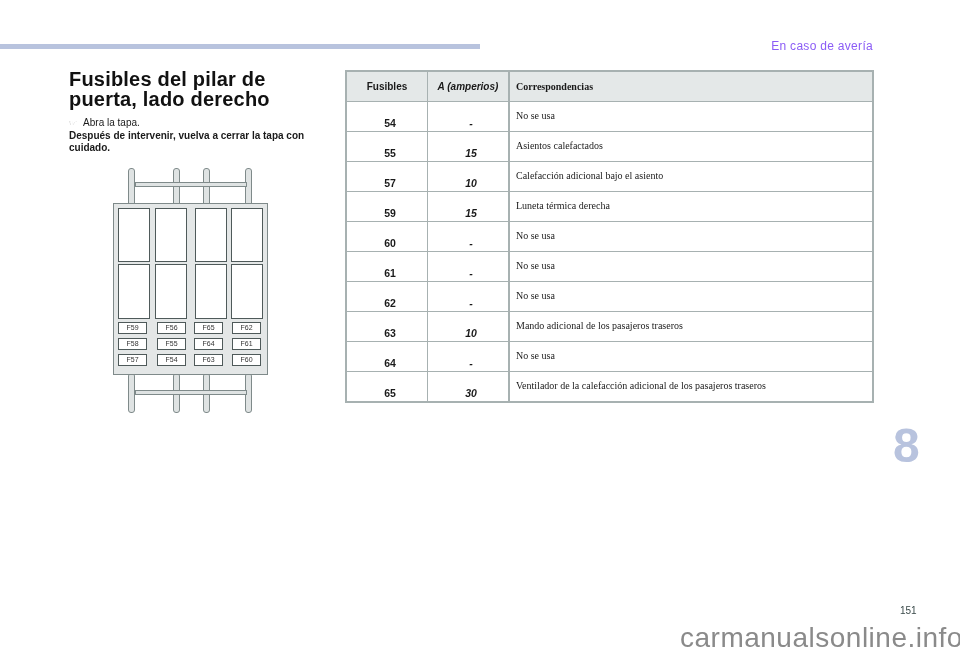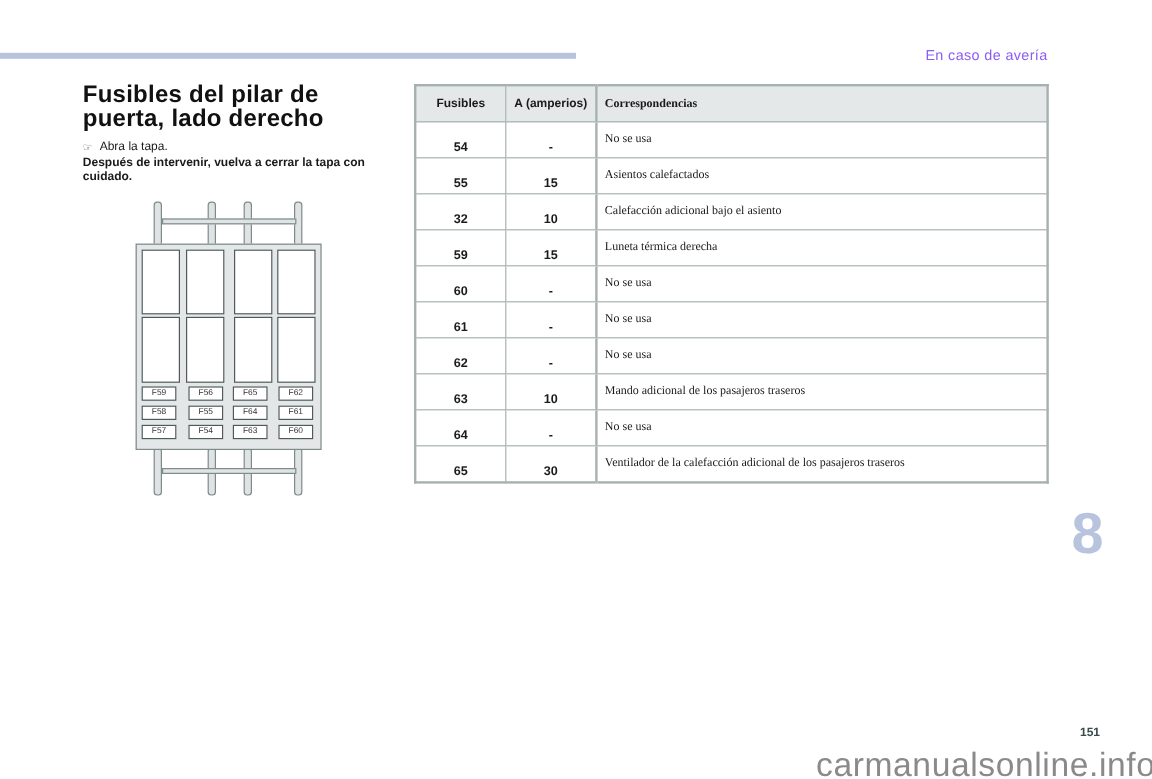--- a/index.html
+++ b/index.html
@@ -50,33 +50,33 @@
     border-collapse: collapse; font-size: 10px;
     border: 2px solid #a7b1b1;
   }
   .fuse-table th, .fuse-table td {
     border: 1px solid #a7b1b1; height: 21px; padding: 0 6px;
   }
   .fuse-table th {
     background: #e4e8e8; height: 29px; font-weight: bold; font-size: 10px; color: #1a1a1a;
   }
   .fuse-table th.c1, .fuse-table td.c1 { width: 62px; text-align: center; }
-  .fuse-table th.c2, .fuse-table td.c2 { width: 62px; text-align: center; }
+  .fuse-table th.c2, .fuse-table td.c2 { width: 62px; text-align: center; font-style: italic; }
   .fuse-table th.c3 { text-align: left; }
   .fuse-table td.c3 { vertical-align: top; padding-top: 8px; }
-  .fuse-table td.c1, .fuse-table td.c2 { font-weight: bold; font-size: 10.5px; vertical-align: bottom; padding-bottom: 2px; }
+  .fuse-table td.c1, .fuse-table td.c2 { font-weight: bold; font-size: 10.5px; vertical-align: bottom; padding-bottom: 2px; padding-left: 12px; }
   .fuse-table th.c3, .fuse-table td.c3 { border-left: 2px solid #a7b1b1; font-family: Liberation Serif, serif; }
 
   .chapter {
     position: absolute; left: 893px; top: 418px;
     font-size: 48px; font-weight: bold; color: #b8c3de;
   }
   .page-num {
     position: absolute; left: 900px; top: 605px;
-    font-size: 10px; color: #3b4a4a; font-weight: bold;
+    font-size: 10px; color: #3b4a4a; font-weight: normal;
   }
   .watermark {
     position: absolute; left: 680px; top: 622px;
     font-size: 28px; color: #8a8a8a; letter-spacing: 0.5px;
   }
 </style>
 </head>
 <body>
 
 <div class="top-bar"></div>
@@ -146,21 +146,21 @@
         <td class="c1">54</td>
         <td class="c2">-</td>
         <td class="c3">No se usa</td>
       </tr>
     <tr>
         <td class="c1">55</td>
         <td class="c2">15</td>
         <td class="c3">Asientos calefactados</td>
       </tr>
     <tr>
-        <td class="c1">32</td>
+        <td class="c1">57</td>
         <td class="c2">10</td>
         <td class="c3">Calefacción adicional bajo el asiento</td>
       </tr>
     <tr>
         <td class="c1">59</td>
         <td class="c2">15</td>
         <td class="c3">Luneta térmica derecha</td>
       </tr>
     <tr>
         <td class="c1">60</td>

